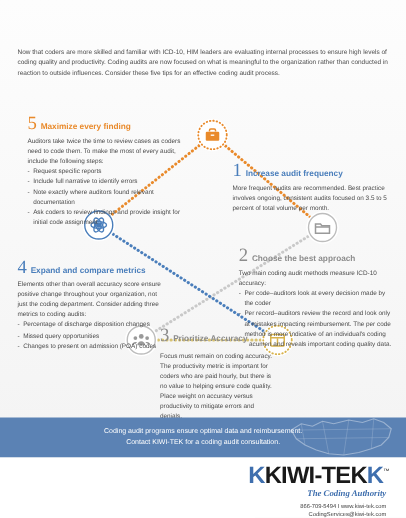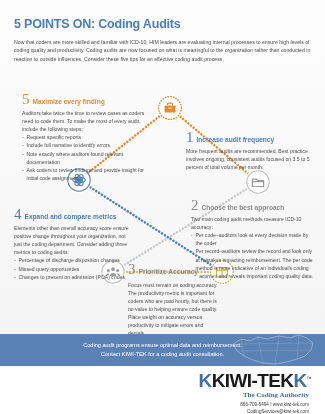--- a/index.html
+++ b/index.html
@@ -84,36 +84,35 @@
   .logo {
     position: absolute; right: 14px; top: 4px;
     font-size: 19px; font-weight: bold; letter-spacing: -0.6px;
     color: #1a1a1a; font-family: "Liberation Sans", sans-serif;
     white-space: nowrap;
   }
   .logo .kblue { color: #3f6fae; }
   .logo .tm { font-size: 5px; font-weight: normal; vertical-align: super; }
   .tagline {
     position: absolute; right: 16px; top: 25px;
-    font-size: 7px; font-weight: bold;
+    font-size: 7px; font-style: italic; font-weight: bold;
     color: #3f6fae; font-family: "Liberation Serif", serif;
     white-space: nowrap;
   }
   .contact {
     position: absolute; right: 16px; top: 35px;
     text-align: right; font-size: 4.6px; line-height: 1.55; color: #3c3c3c;
     white-space: nowrap;
   }
 </style>
 </head>
 <body>
 
 <div id="page">
 
-  <div class="title">5 POINTS ON: Coding Audits</div>
   <div class="intro">Now that coders are more skilled and familiar with ICD-10, HIM leaders are evaluating internal processes to ensure high levels of coding quality and productivity. Coding audits are now focused on what is meaningful to the organization rather than conducted in reaction to outside influences. Consider these five tips for an effective coding audit process.</div>
 
   <div class="starwrap">
     <svg width="325" height="240" viewBox="0 0 325 240">
 
       <g stroke-linecap="round" fill="none" stroke-width="2.4" stroke-dasharray="0.2 3.2">
         <path d="M170,28 L258,102" stroke="#e98a2b"></path>
         <path d="M170,28 L79,100" stroke="#e98a2b"></path>
         <path d="M258,102 L113,192" stroke="#c9c9c9"></path>
         <path d="M79,100 L222,192" stroke="#4a7ebb"></path>

